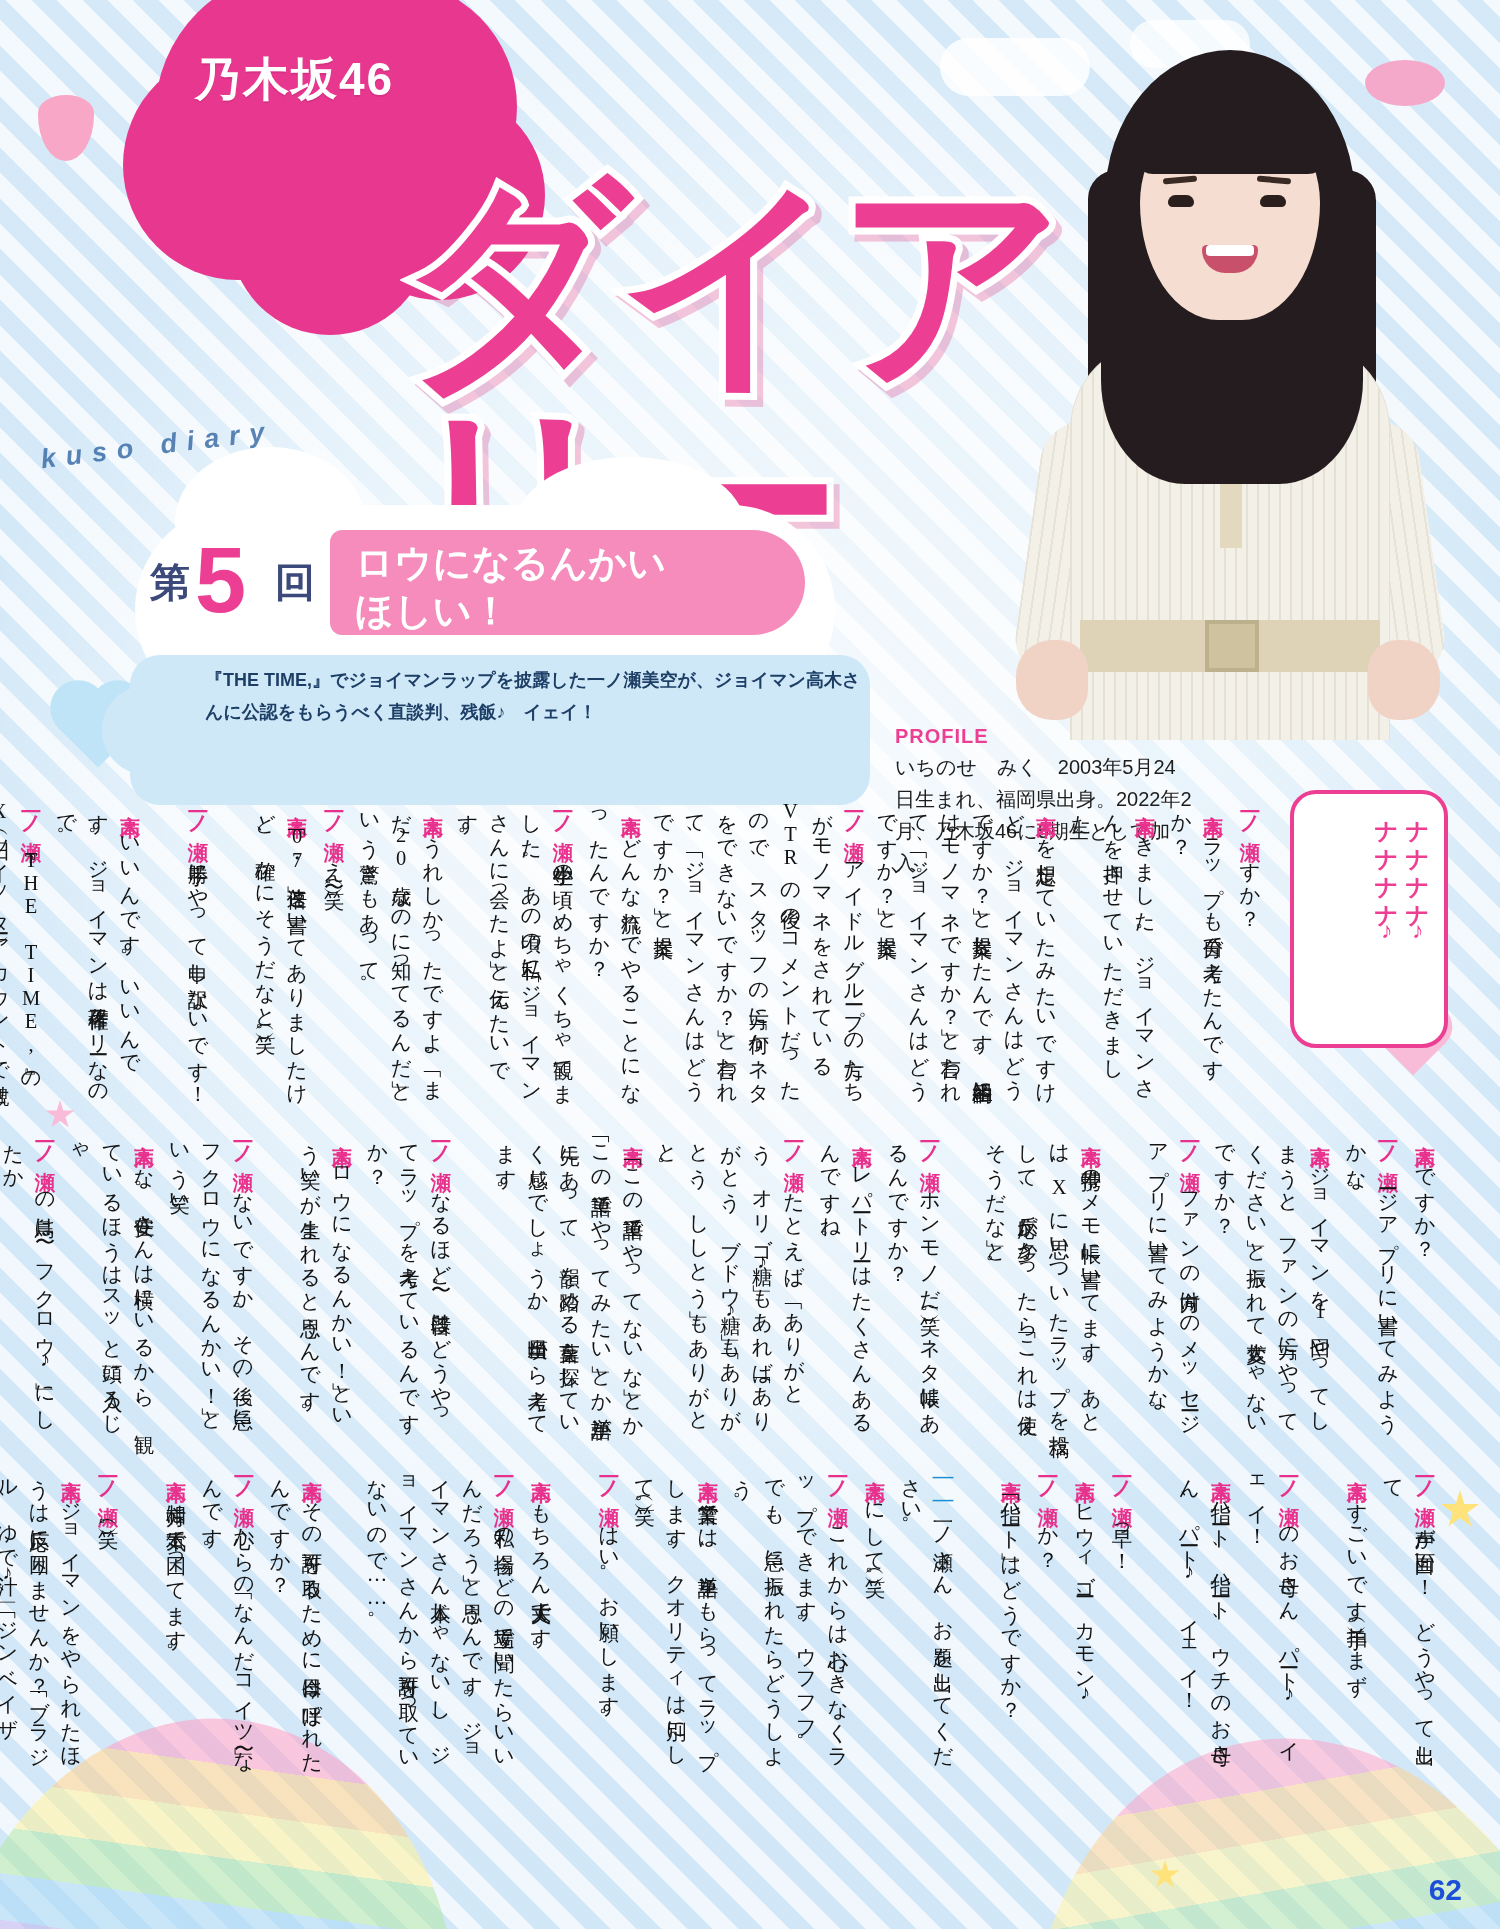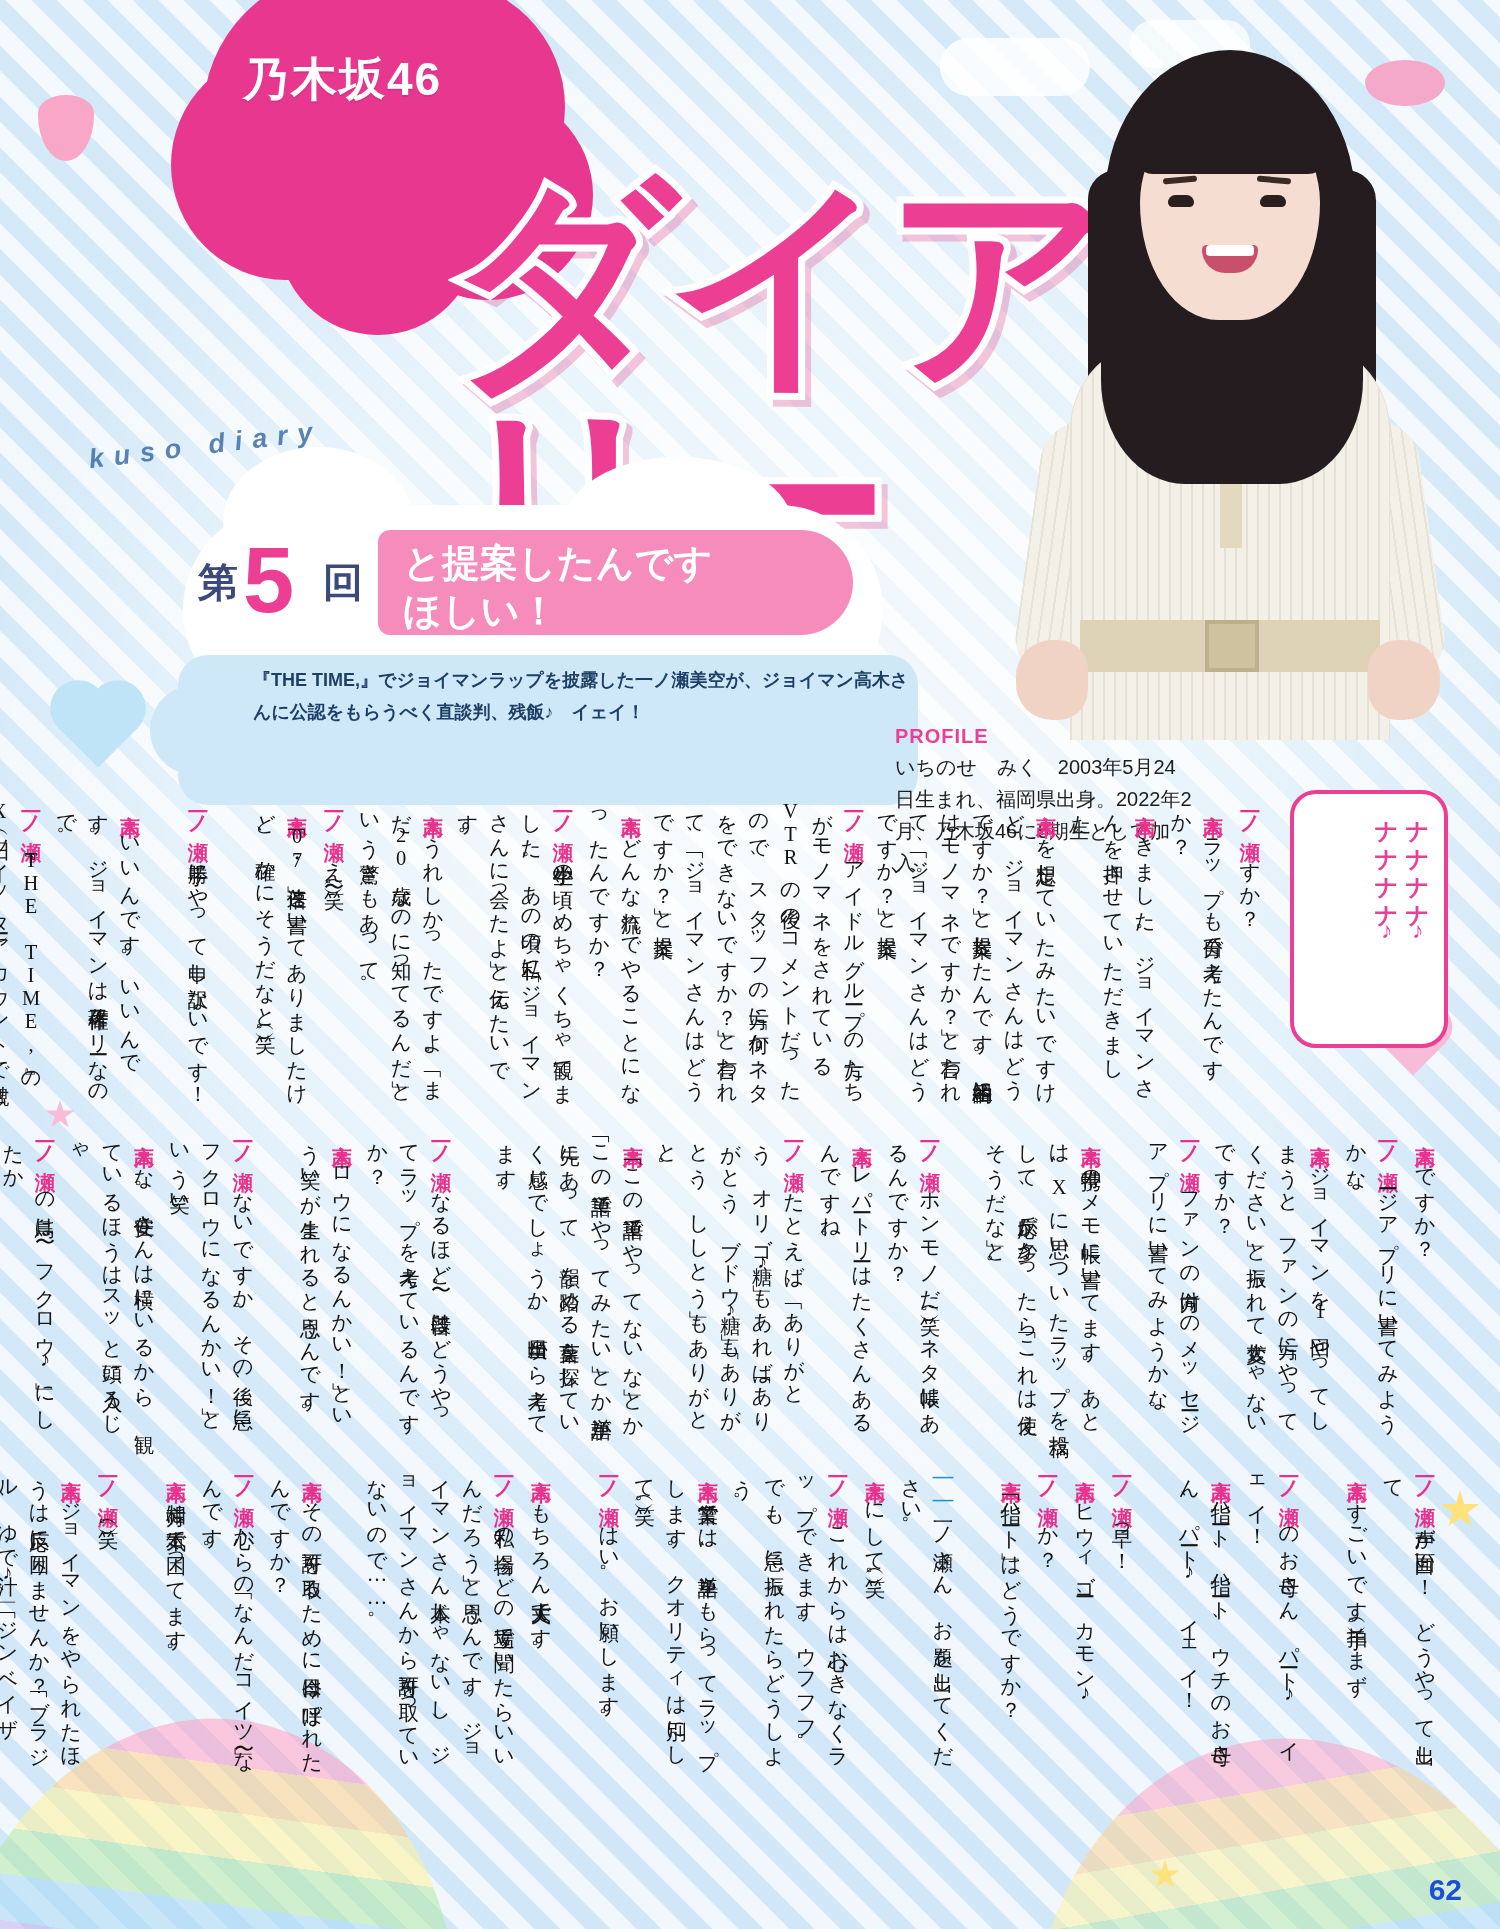--- a/index.html
+++ b/index.html
@@ -42,21 +42,21 @@
     position:absolute; transform:rotate(-45deg);
   }
   .heart:before, .heart:after {
     content:""; position:absolute; border-radius:50%;
     width:100%; height:100%; background:inherit;
   }
   .heart:before { top:-50%; left:0; }
   .heart:after  { left:50%; top:0; }
 
   
-  .header { position:absolute; left:0; top:0; width:1196px; height:800px;margin-left:48px; }
+  .header { position:absolute; left:0; top:0; width:1196px; height:800px; }
 
   .cloud-burst {
     position:absolute; left:155px; top:-30px; width:290px; height:290px;
     background:#e8378f; border-radius:50%;
     box-shadow:
       90px -8px 0 -18px #e8378f,
       -62px 50px 0 -30px #e8378f,
       140px 80px 0 -40px #e8378f,
       30px 120px 0 -45px #e8378f;
   }
@@ -290,21 +290,21 @@
   <div class="burst-text">乃木坂46</div>
 
   <div class="title3">ダイアリー</div>
   <div class="kuso-diary">kuso diary</div>
 
   <div class="ep-cloud"></div>
   <div class="pink-band"></div>
   <div class="ep-label">第</div>
   <div class="ep-num">5</div>
   <div class="ep-kai">回</div>
-  <div class="pink-band-text" style="white-space:pre-line;">と提案したんです
+  <div class="pink-band-text" style="white-space:pre-line;">ロウになるんかい
 ほしい！</div>
 
   <div class="lead-cloud"></div>
   <div class="lead-text">『THE TIME,』でジョイマンラップを披露した一ノ瀬美空が、ジョイマン高木さんに公認をもらうべく直談判、残飯♪　イェイ！</div>
 </div>
 
 <div class="photo">
   <div class="pose">
     <div class="hair-long-l"></div>
     <div class="hair-long-r"></div>

